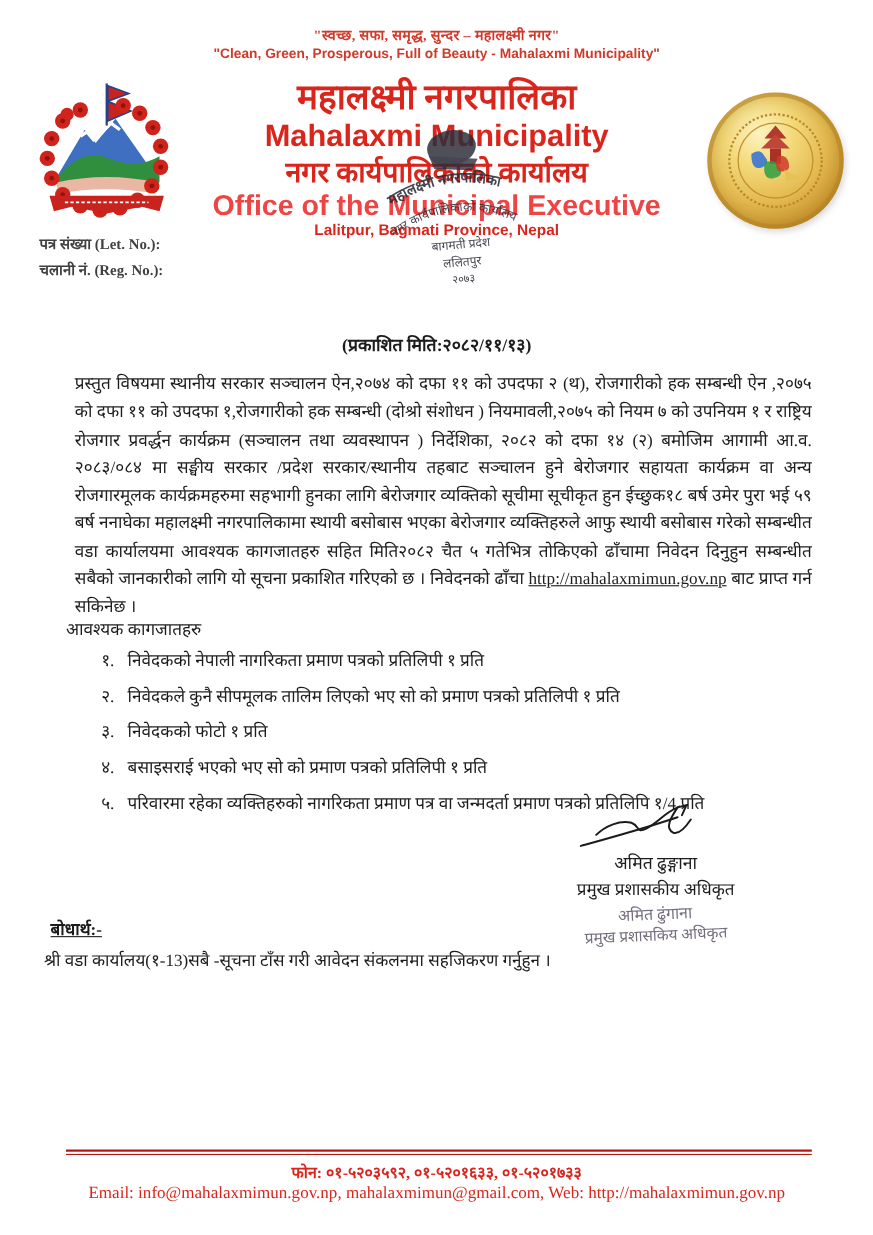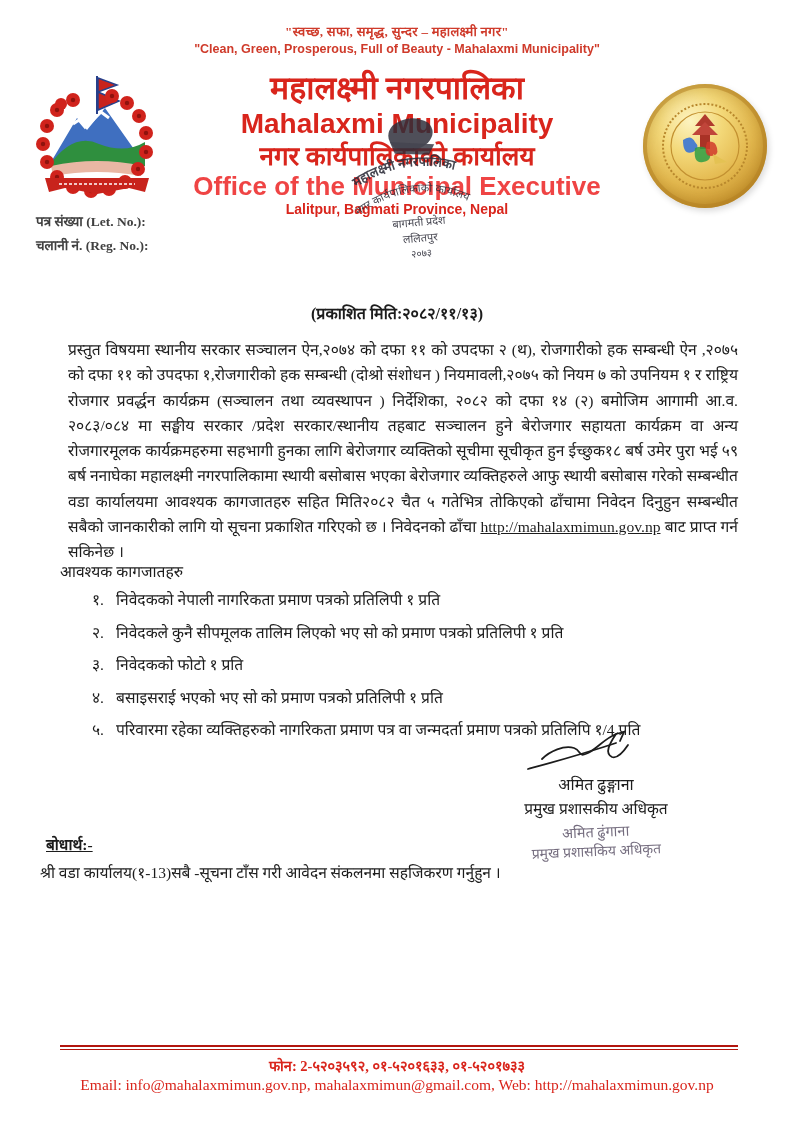--- a/index.html
+++ b/index.html
@@ -202,16 +202,16 @@
     <div class="sig-stamp">
       <div class="sn">अमित ढुंगाना</div>
       <div class="sd">प्रमुख प्रशासकिय अधिकृत</div>
     </div>
   </div>
 
   <div class="cc-label">बोधार्थ:-</div>
   <div class="cc-line">श्री वडा कार्यालय(१-13)सबै -सूचना टाँस गरी आवेदन संकलनमा सहजिकरण गर्नुहुन ।</div>
 
   <div class="footer-rule"></div>
-  <div class="phone">फोन: 2-५२०३५९२, ०१-५२०१६३३, ०१-५२०१७३३</div>
+  <div class="phone">फोन: ०१-५२०३५९२, ०१-५२०१६३३, ०१-५२०१७३३</div>
   <div class="contact">Email: info@mahalaxmimun.gov.np, mahalaxmimun@gmail.com, Web: http://mahalaxmimun.gov.np</div>
 
 </div>
 
 </body></html>

